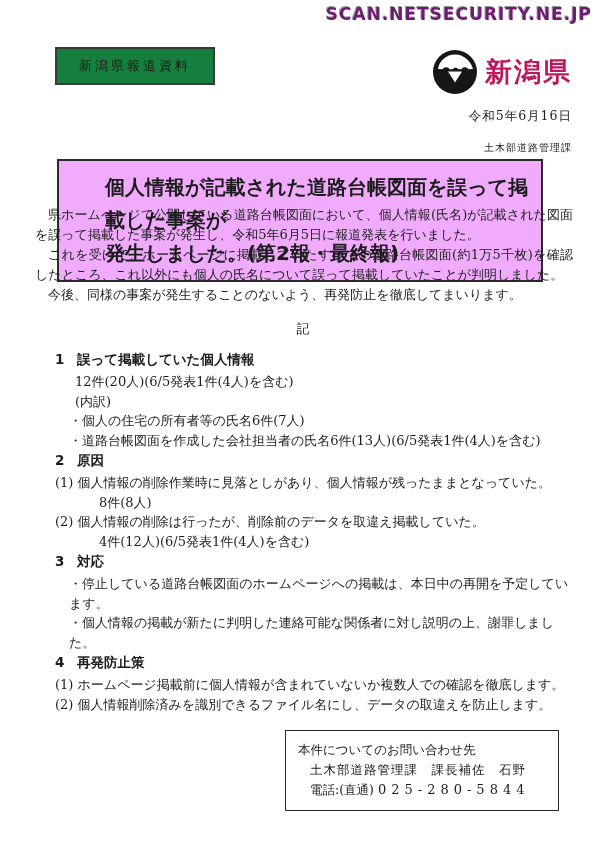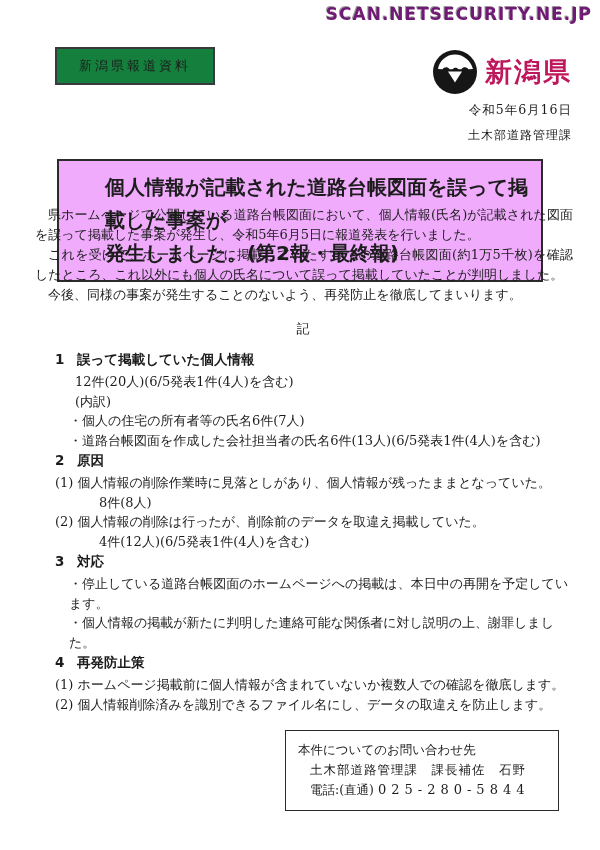--- a/index.html
+++ b/index.html
@@ -33,22 +33,22 @@
     text-align:right;
   }
   .org-row{
     display:flex;align-items:center;justify-content:flex-end;gap:6px;
   }
   .org-logo{width:48px;height:48px;display:block;}
   .org-name{
     font-family:Liberation Serif, serif;
     font-size:27px;font-weight:bold;letter-spacing:2px;color:#be185d;
   }
-  .hdr-date{font-size:12.5px;margin-top:6px;letter-spacing:1px;}
-  .hdr-dept{font-size:12px;margin-top:8px;letter-spacing:1px;}
+  .hdr-date{font-size:12.5px;margin-top:12px;letter-spacing:1px;}
+  .hdr-dept{font-size:10px;margin-top:16px;letter-spacing:1px;}
   
   .title-box{
     position:absolute;left:57px;top:135px;width:486px;
     border:2px solid #2b2b2b;
     box-sizing:border-box;
     padding:10px 12px 10px 46px;
     font-family:"DejaVu Sans","Liberation Sans",sans-serif;
     font-weight:bold;font-size:20px;line-height:1.65;
     background:#f0abfc;
     margin-top:24px;

